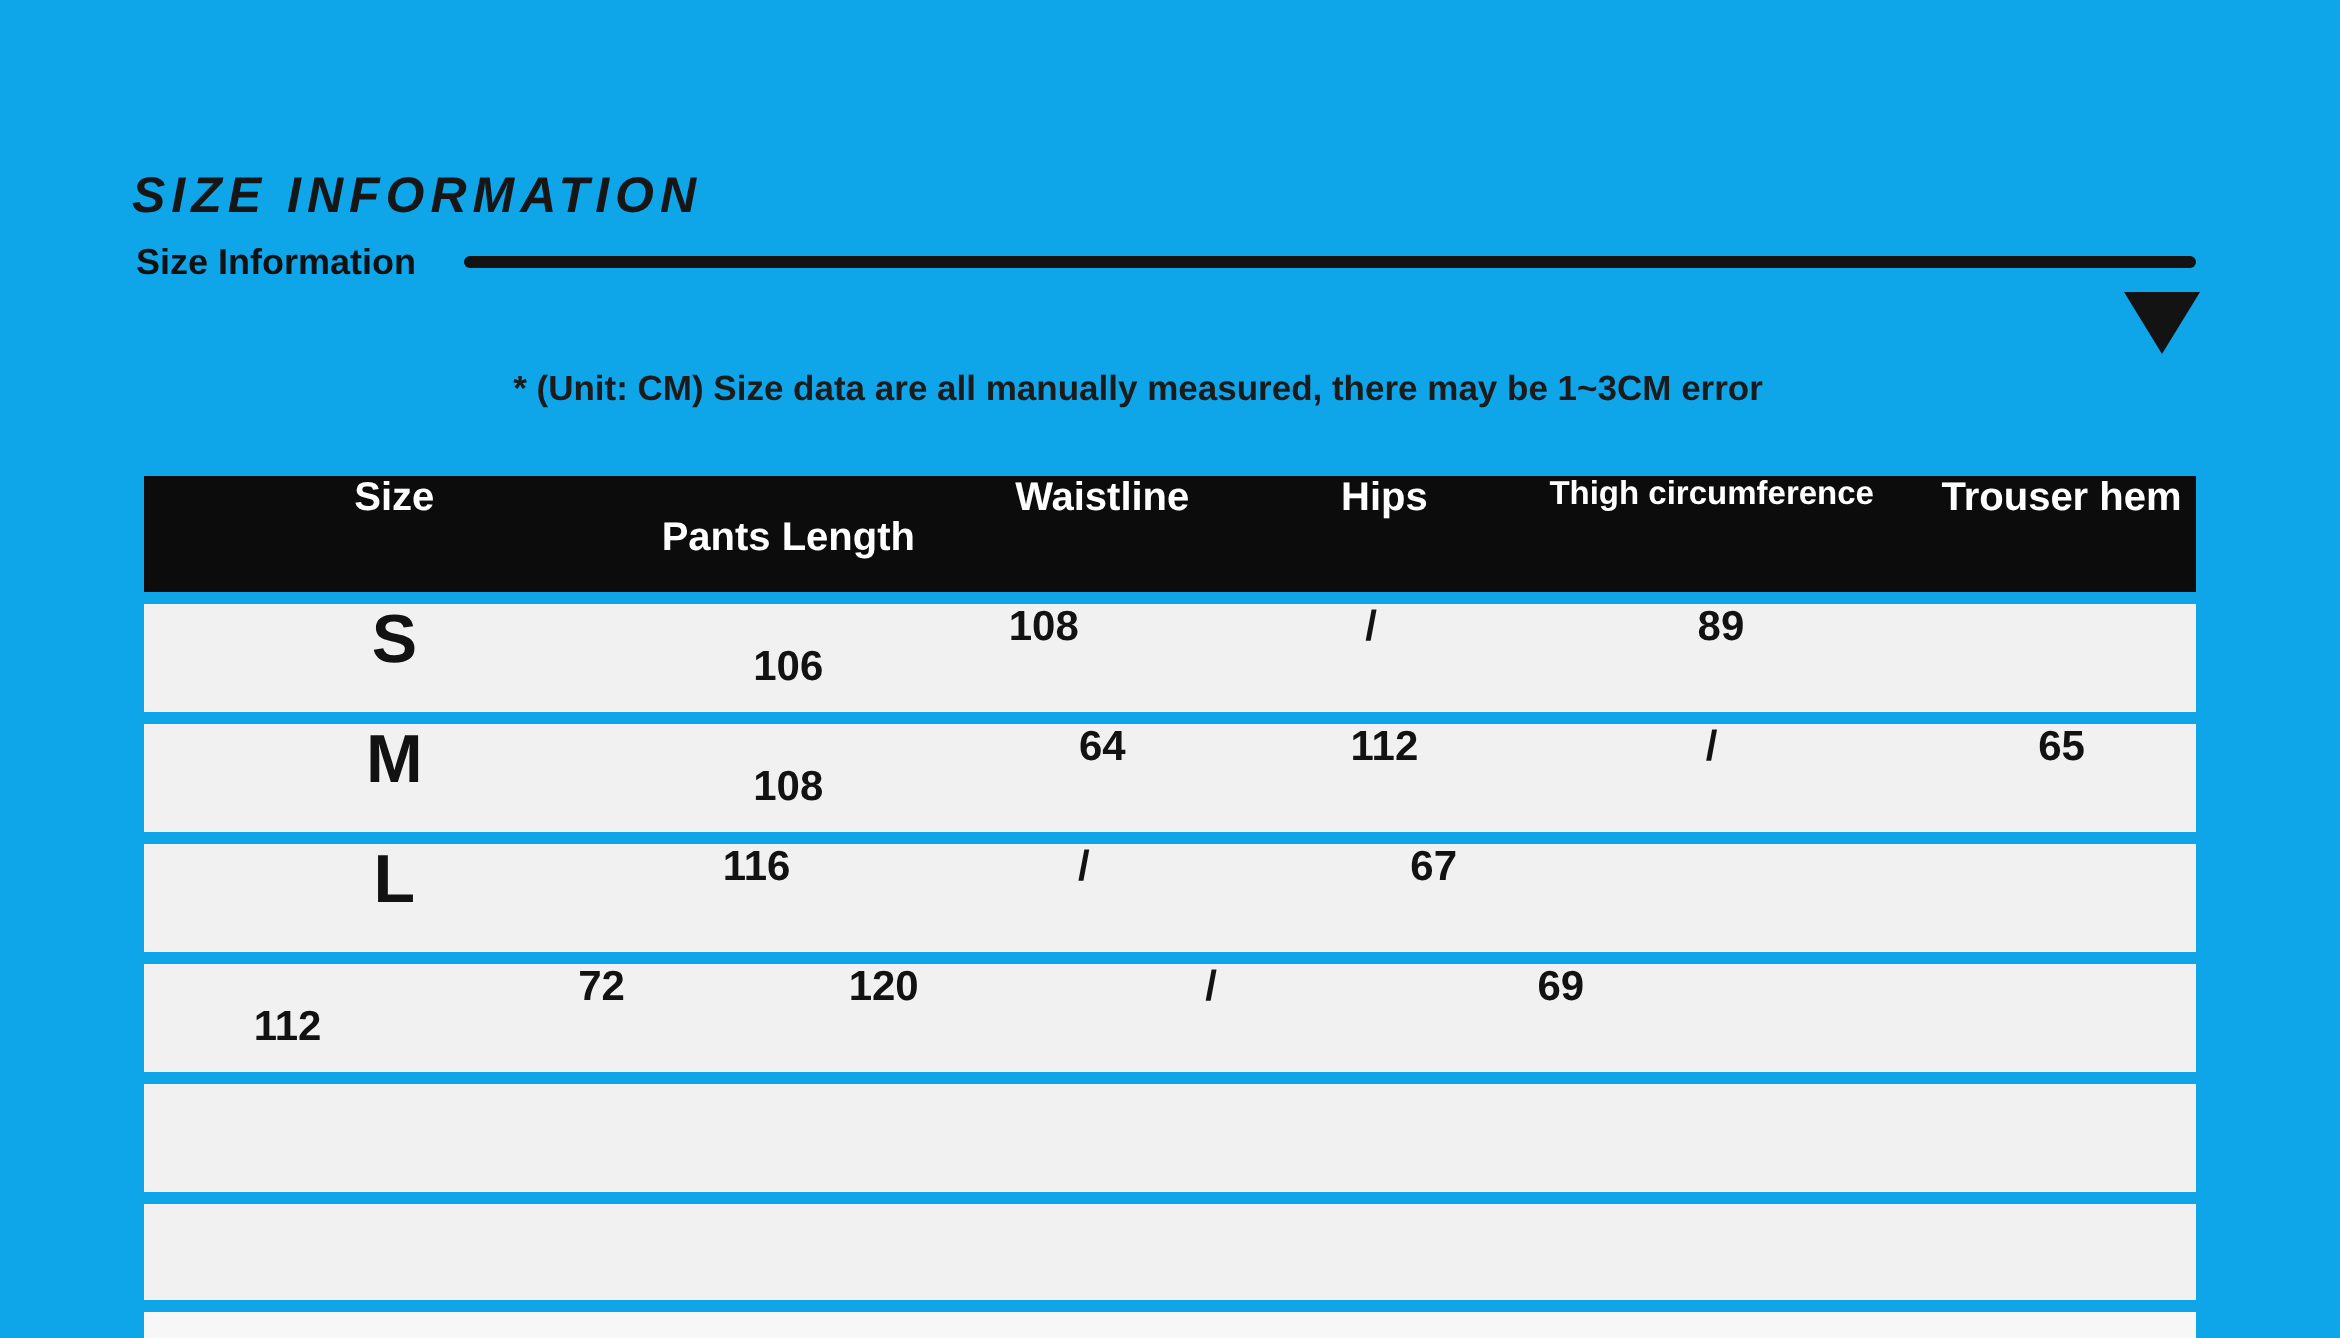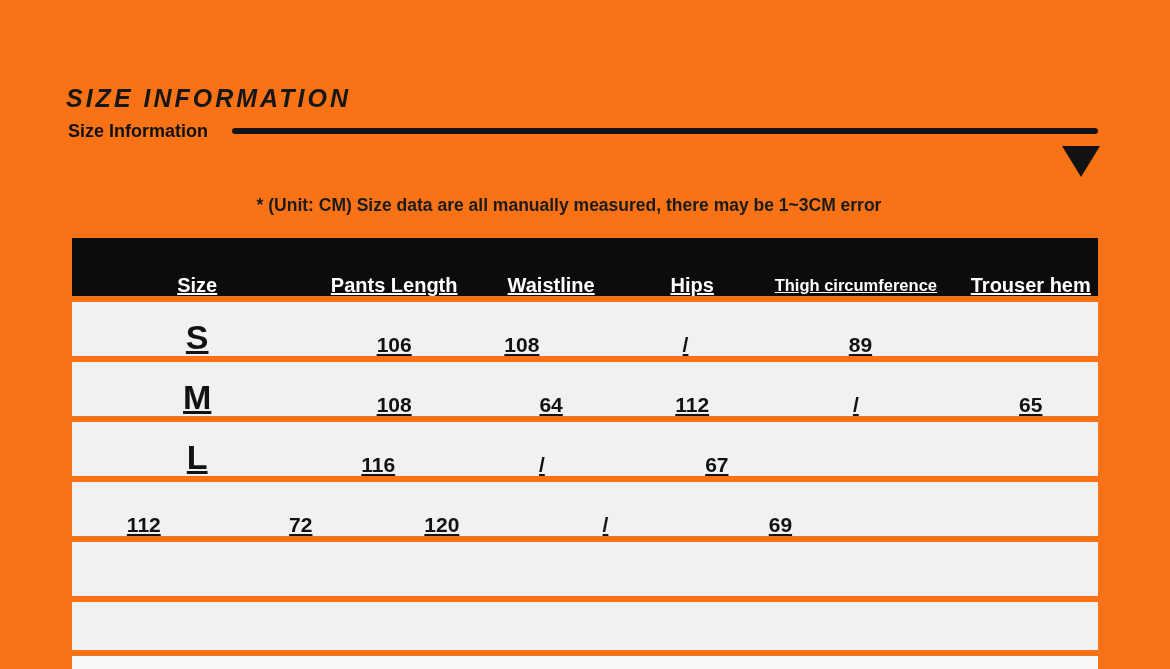--- a/index.html
+++ b/index.html
@@ -1,21 +1,21 @@
 <!DOCTYPE html>
 <html><head>
 <meta charset="utf-8">
 <style>
   * { margin: 0; padding: 0; box-sizing: border-box; }
   html, body { background: #ffffff; }
   .page {
     position: relative;
     width: 1170px;
     height: 669px;
-    background: #f97316;
+    background: #0ea5e9;
     overflow: hidden;
     font-family: "Liberation Sans", sans-serif;
     color: #141414;
   }
 
   
   .main-title {
     position: absolute;
     left: 66px;
     top: 84px;
@@ -52,40 +52,39 @@
     height: 0;
     border-left: 19px solid transparent;
     border-right: 19px solid transparent;
     border-top: 31px solid #131313;
   }
 
   
   .note {
     position: absolute;
     left: 40px;
-    top: 195px;
+    top: 184px;
     width: 1058px;
     text-align: center;
     font-size: 17.5px;
     font-weight: 700;
     color: #1b1b1b;
   }
 
   
   .size-table {
     position: absolute;
     left: 72px;
     top: 238px;
     width: 1026px;
   }
   .t-row {
     display: flex;
-    align-items: flex-end;
+    align-items: flex-start;
     width: 100%;
-    text-decoration: underline;
   }
   .t-head {
     height: 58px;
     background: #0c0c0c;
     color: #ffffff;
     margin-bottom: 6px;
   }
   .t-data {
     height: 54px;
     background: #f0f1f0;

